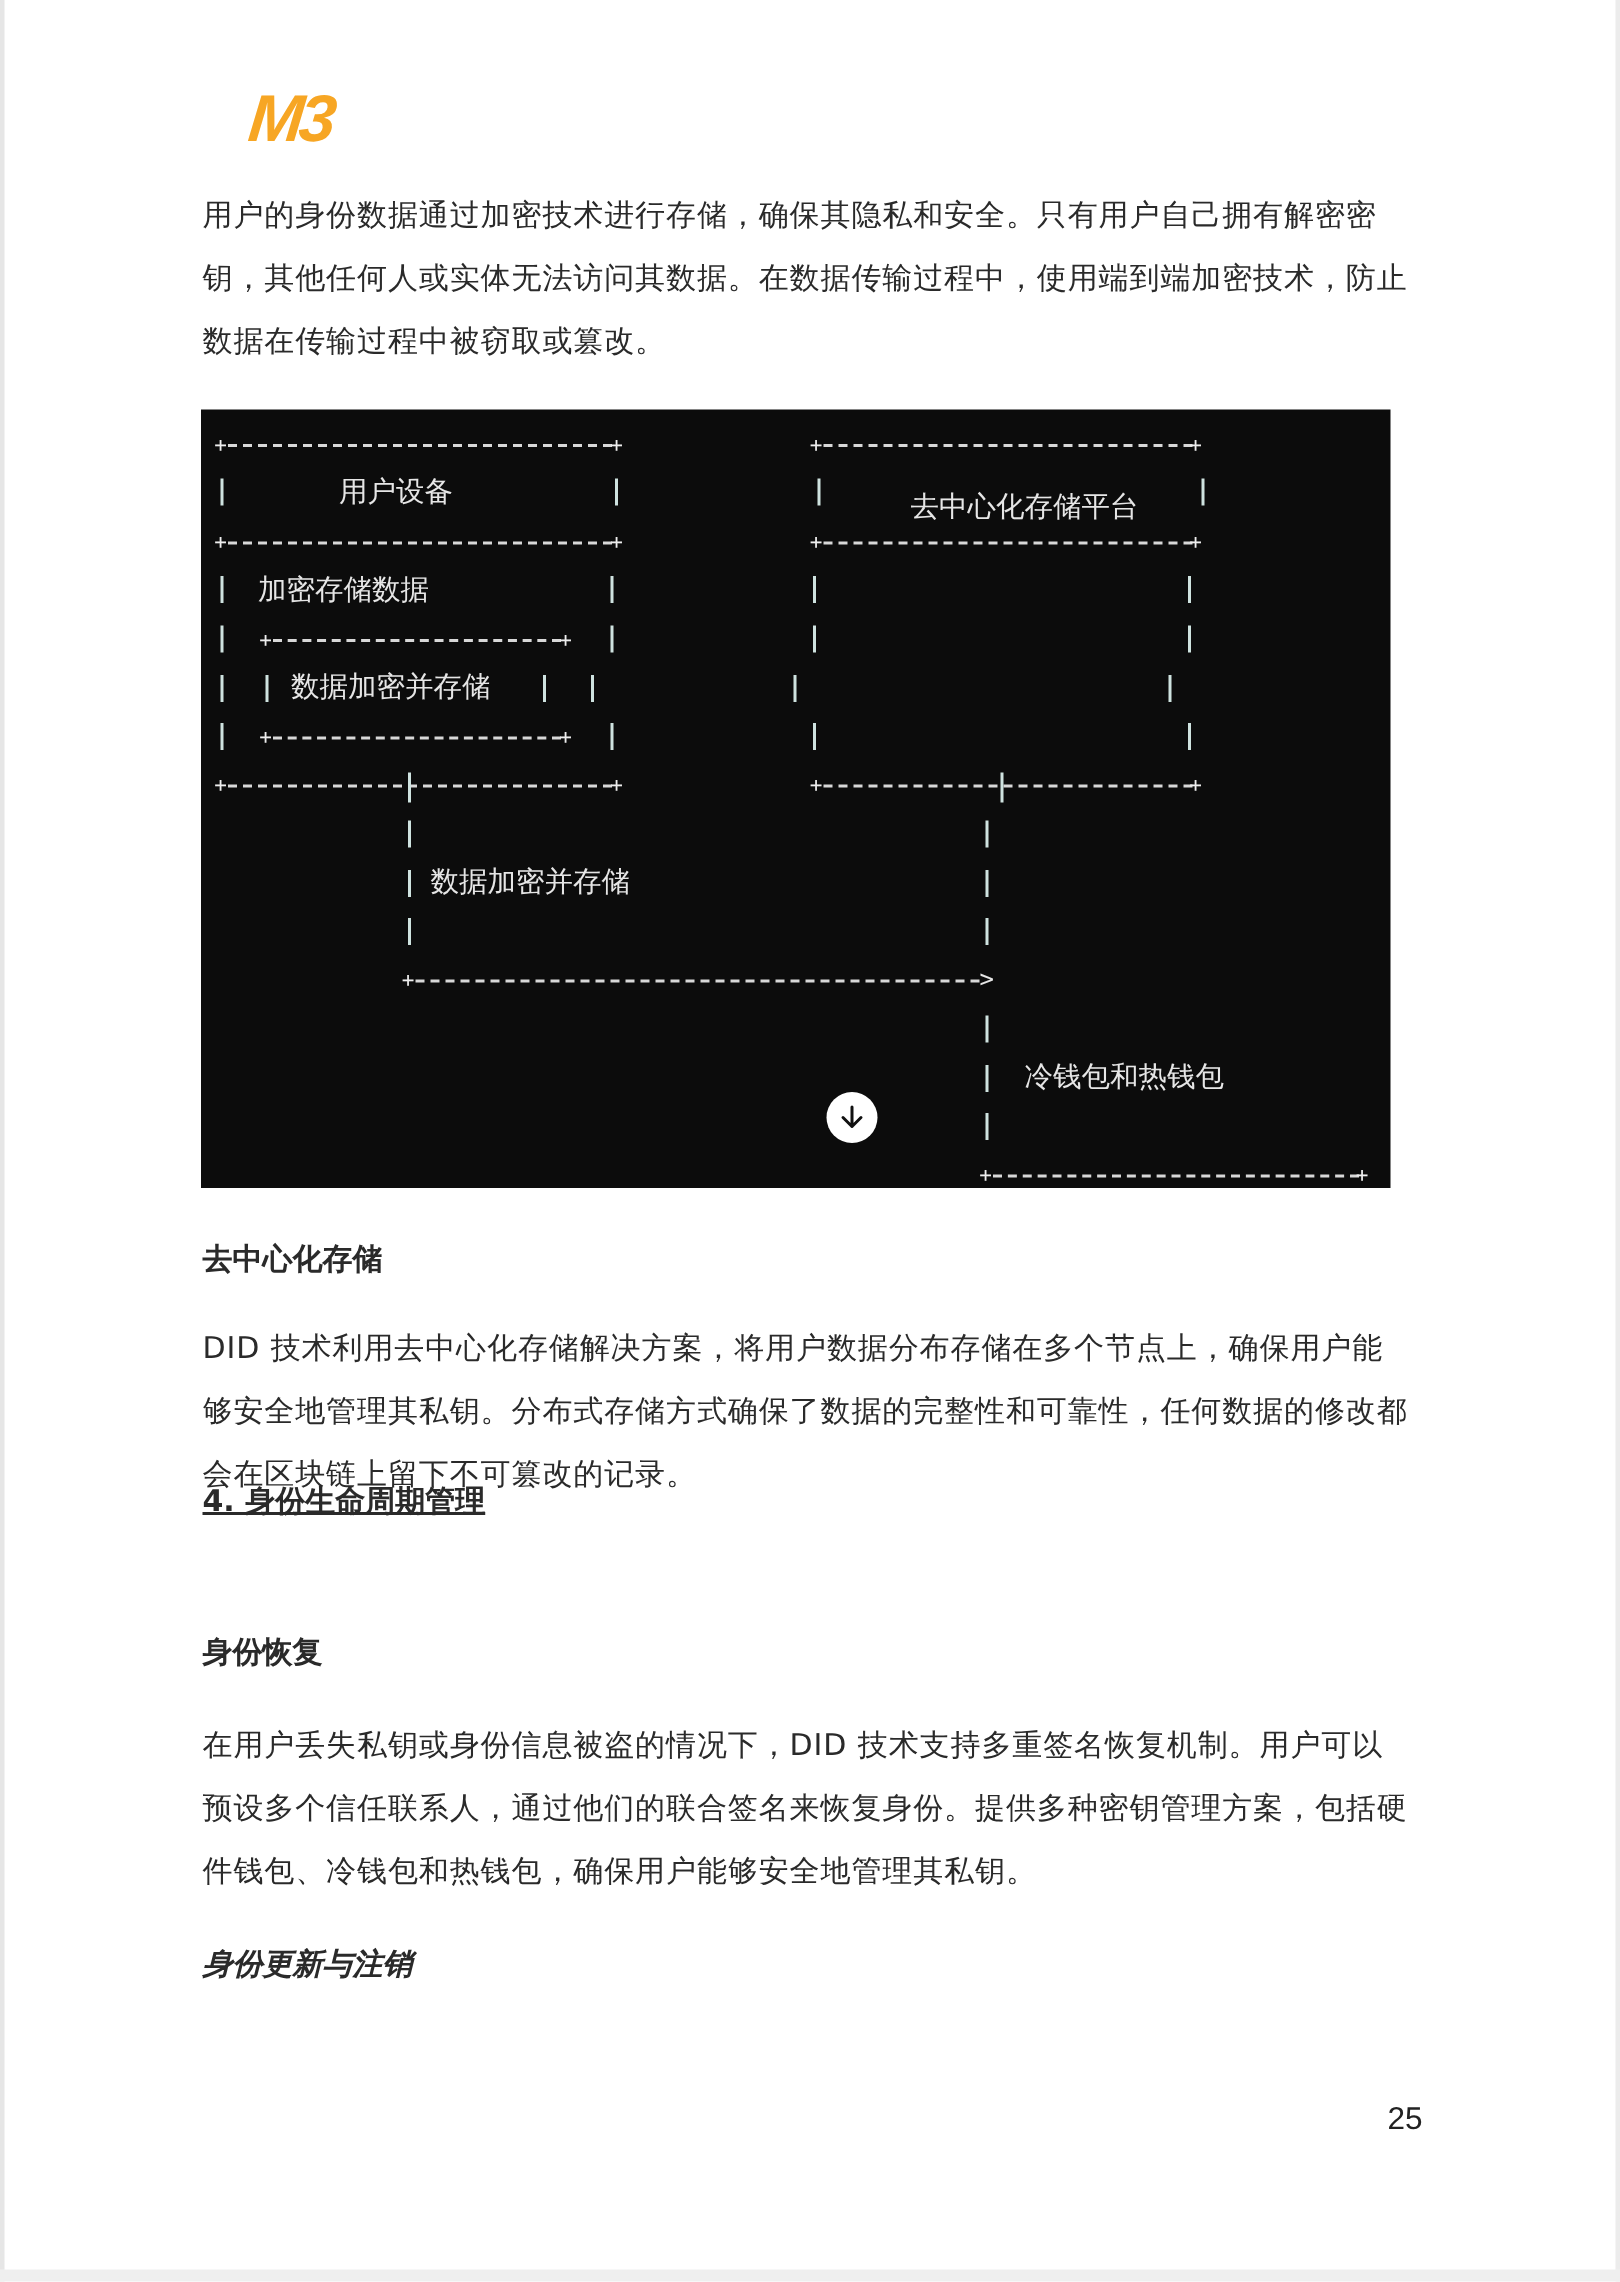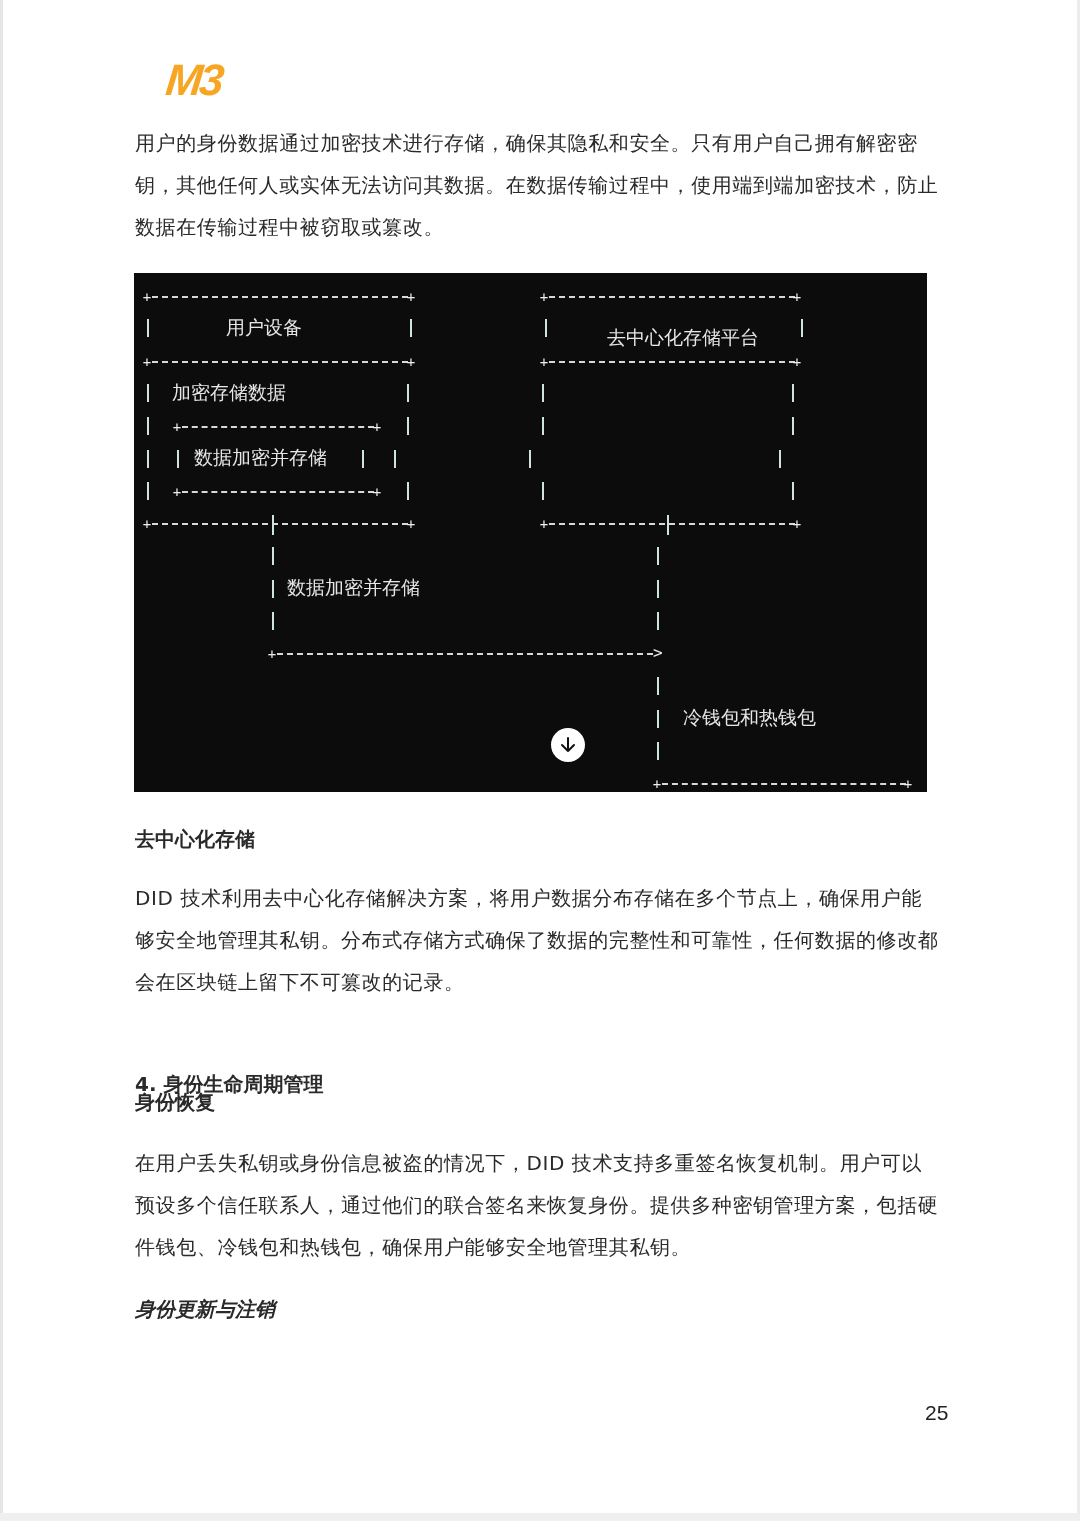--- a/index.html
+++ b/index.html
@@ -153,20 +153,20 @@
   <div class="scroll-down-btn">
     <svg width="20" height="20" viewBox="0 0 20 20">
       <path d="M10 3 L10 16 M4 10 L10 16 L16 10" stroke="#111" stroke-width="2" fill="none" stroke-linecap="round" stroke-linejoin="round"></path>
     </svg>
   </div>
 </div>
 
 <h3 class="heading" style="top:825px;">去中心化存储</h3>
 <p class="para" style="top:877px;">DID 技术利用去中心化存储解决方案，将用户数据分布存储在多个节点上，确保用户能够安全地管理其私钥。分布式存储方式确保了数据的完整性和可靠性，任何数据的修改都会在区块链上留下不可篡改的记录。</p>
 
-<h3 class="heading" style="top:1070px;">4. 身份生命周期管理</h3>
+<h3 class="heading" style="top:986px;text-decoration:underline;">4. 身份生命周期管理</h3>
 
 <h3 class="heading" style="top:1090px;font-family:Liberation Mono, monospace;">身份恢复</h3>
 <p class="para" style="top:1142px;">在用户丢失私钥或身份信息被盗的情况下，DID 技术支持多重签名恢复机制。用户可以预设多个信任联系人，通过他们的联合签名来恢复身份。提供多种密钥管理方案，包括硬件钱包、冷钱包和热钱包，确保用户能够安全地管理其私钥。</p>
 
 <h3 class="heading" style="top:1295px;font-style:italic;">身份更新与注销</h3>
 
 <div class="page-number">25</div>
 
 </body></html>

